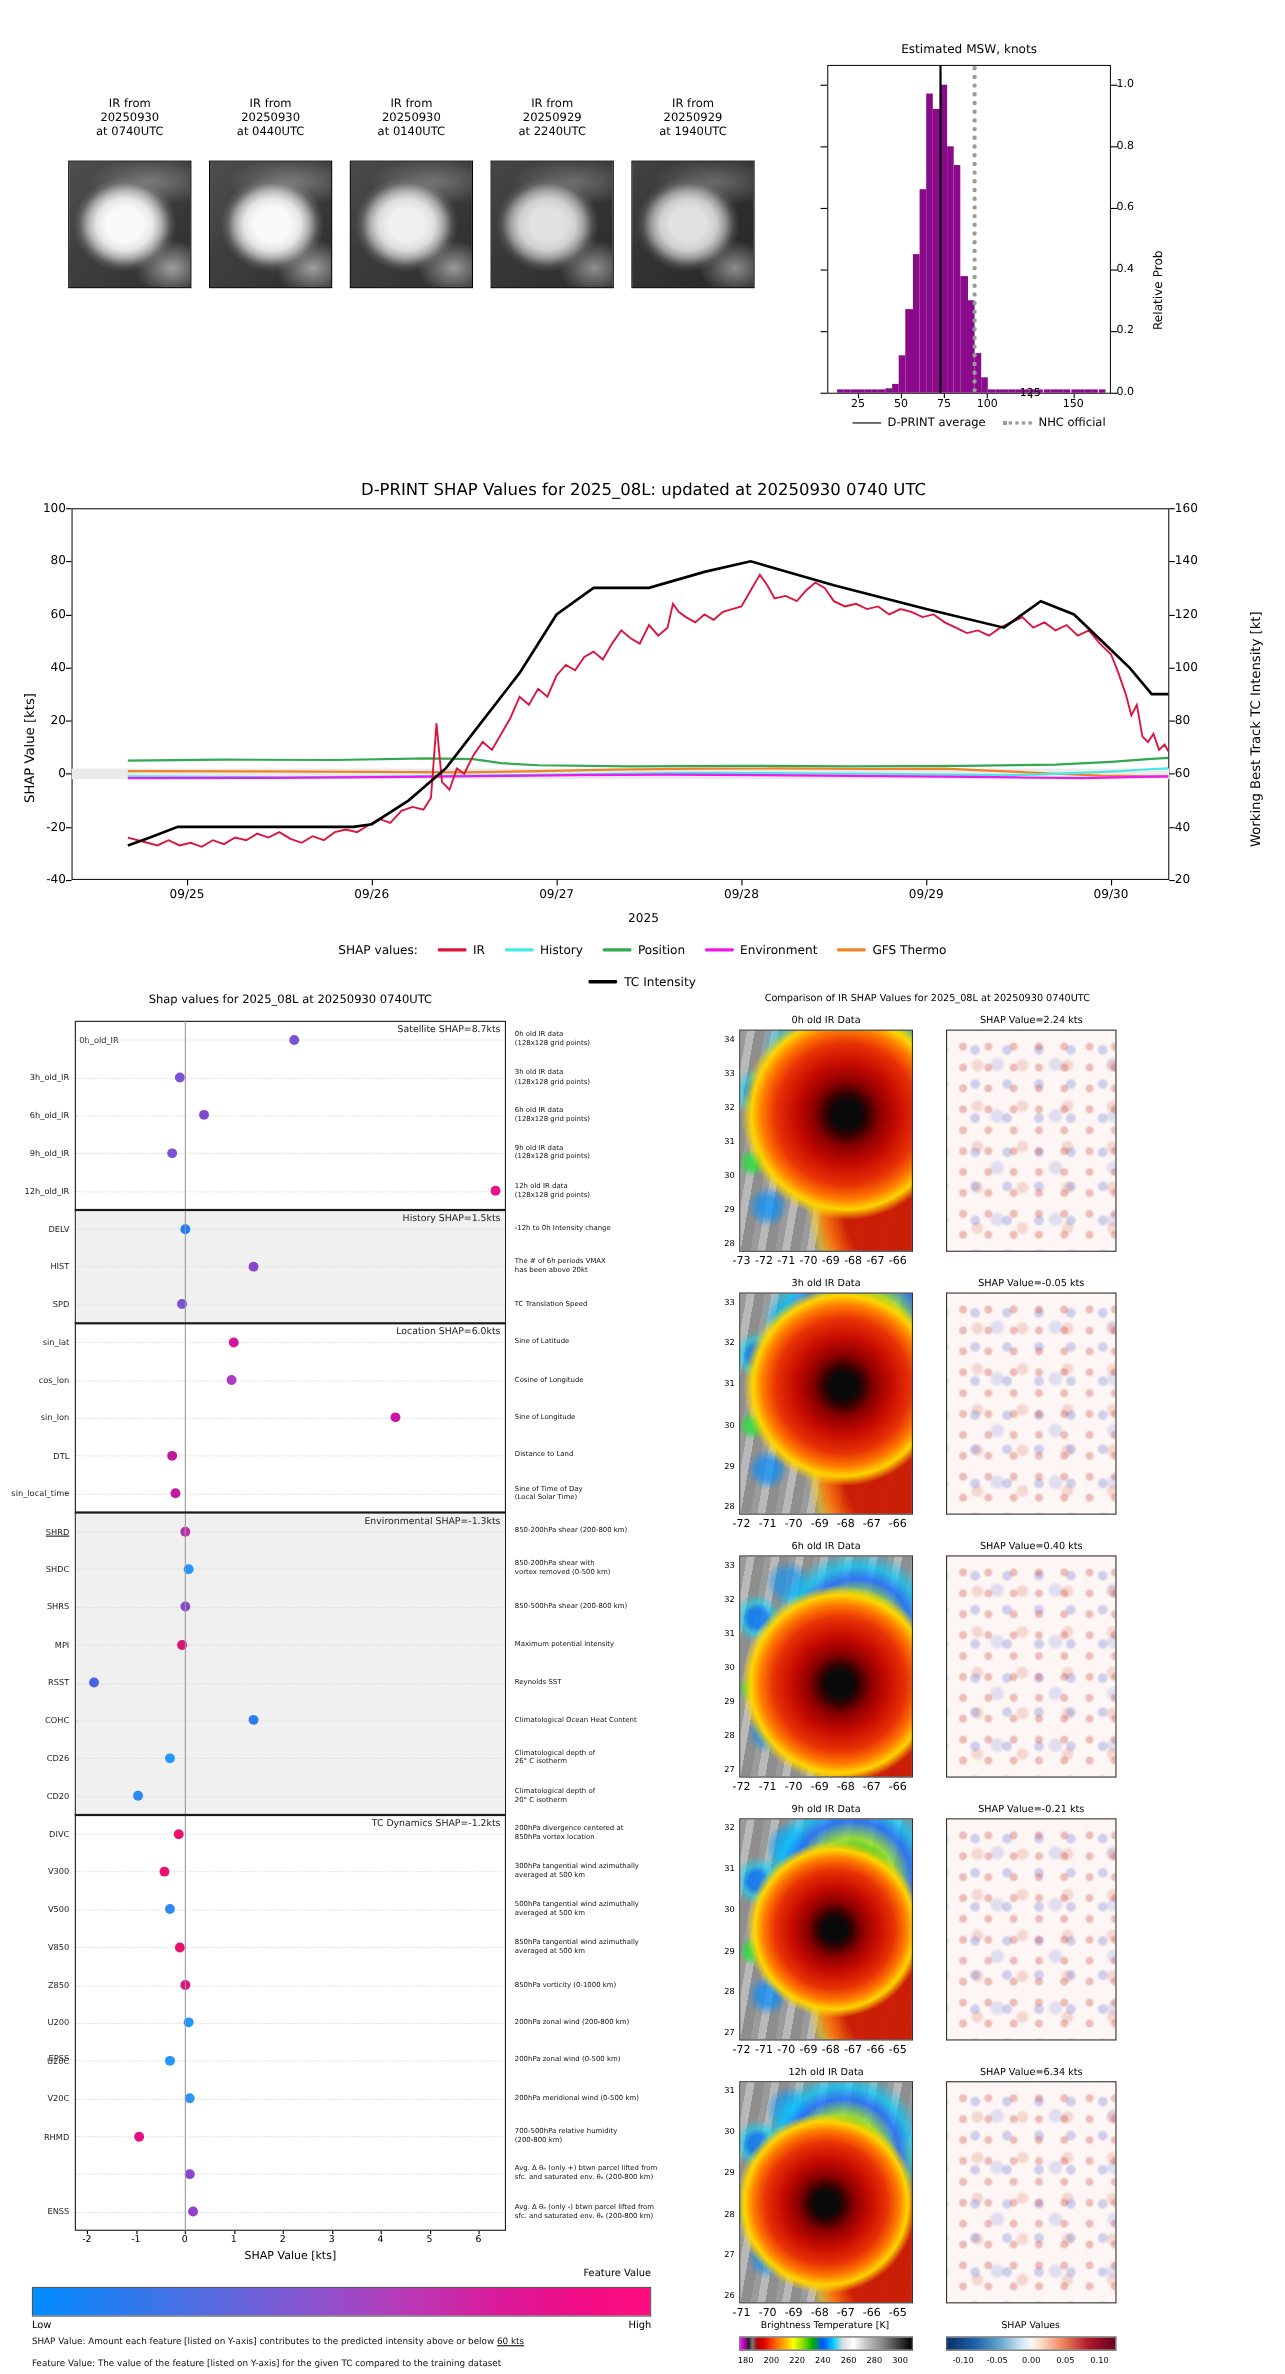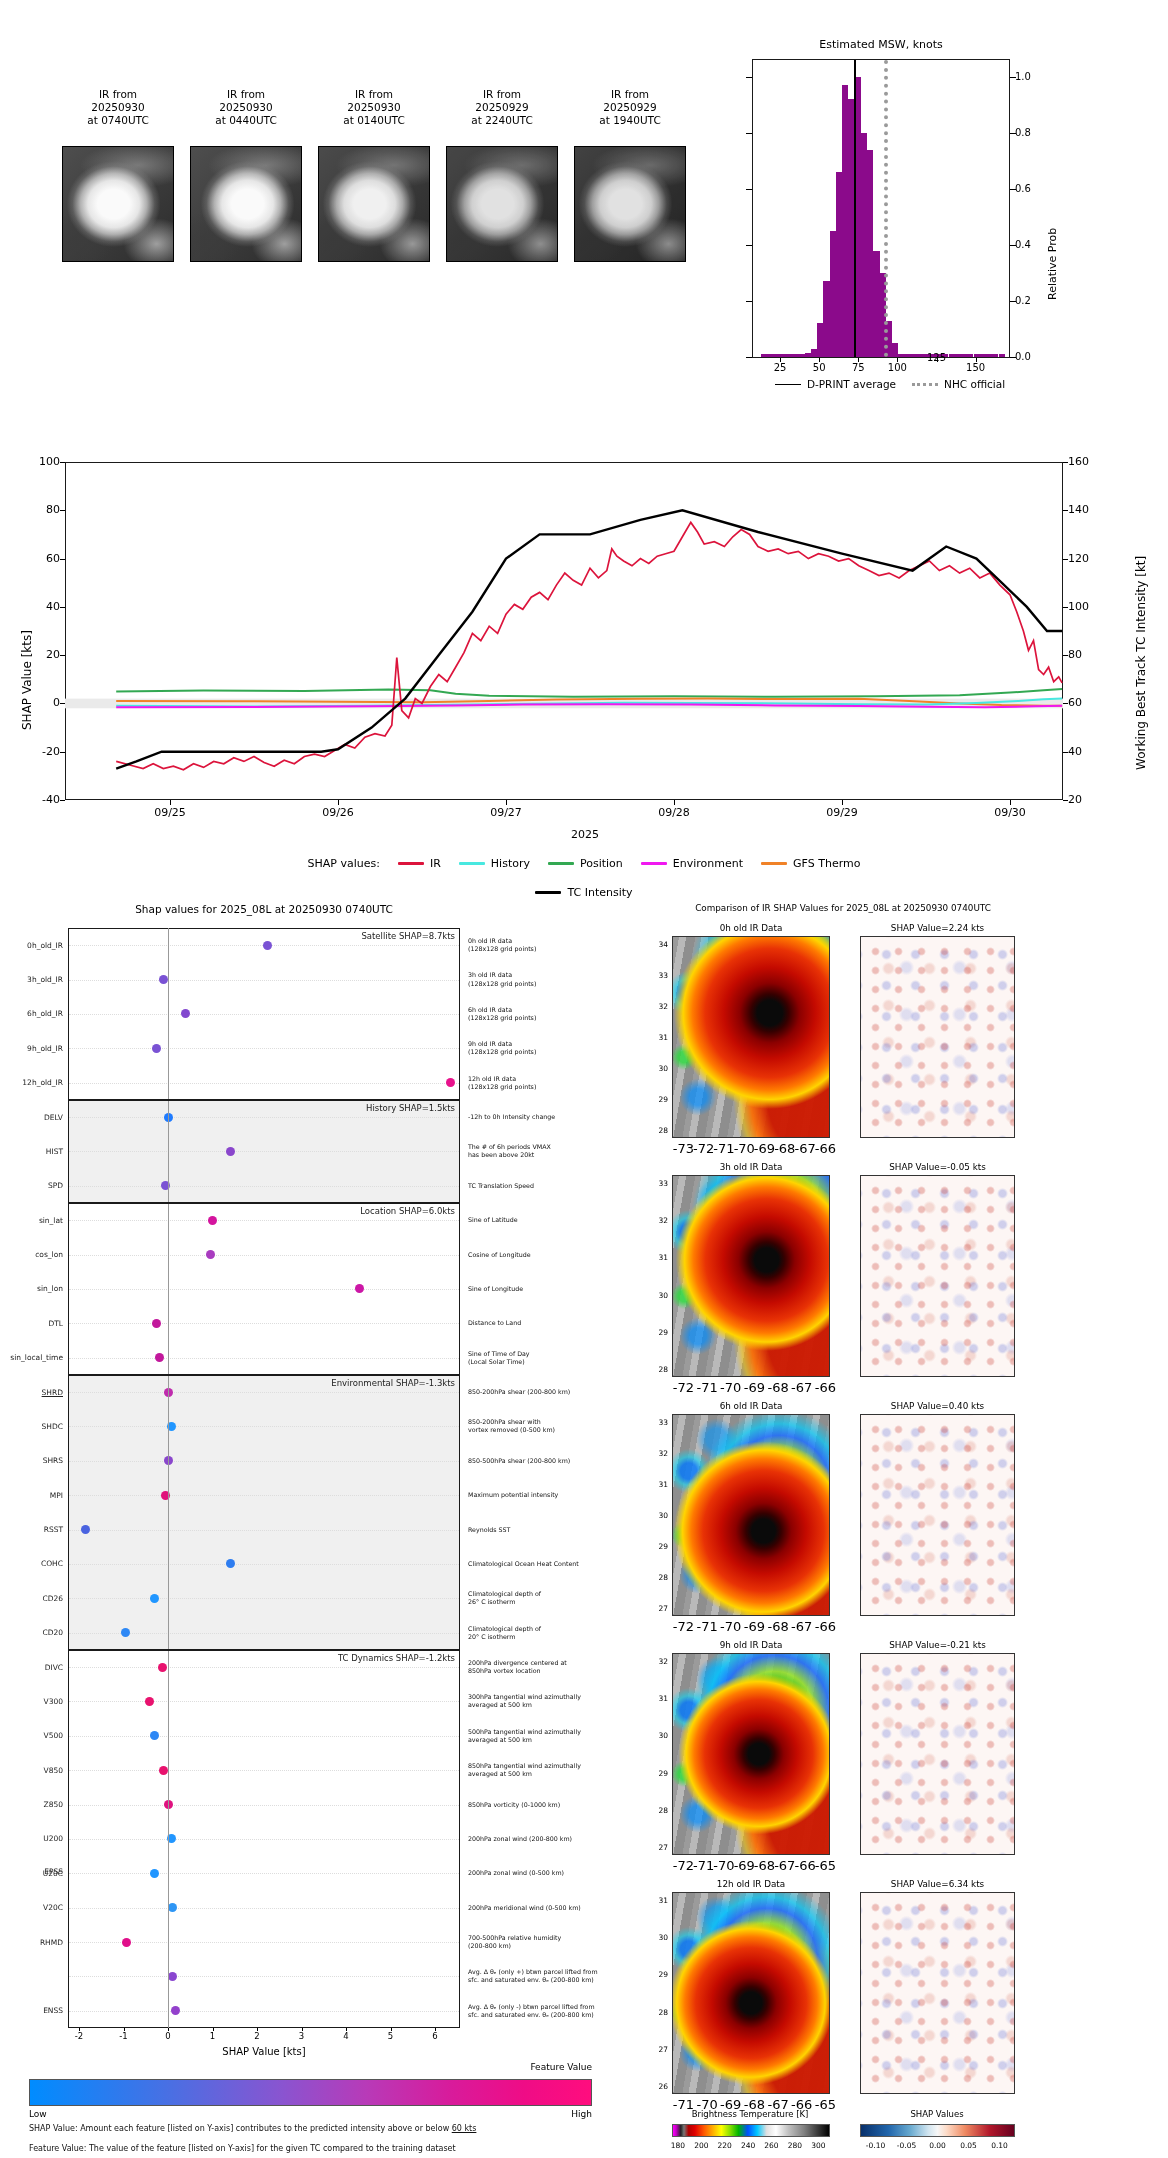--- a/index.html
+++ b/index.html
@@ -66,21 +66,21 @@
       repeating-linear-gradient(100deg, #9b9b9b 0 6px, #b9b9b9 6px 13px, #8e8e8e 13px 22px);}
   .shap-map{position:absolute;width:155px;height:202px;border:1px solid #333;box-sizing:border-box;background-color:#fdf6f4;
     background-image:
       radial-gradient(circle, rgba(200,55,45,.30) 0 18%, rgba(0,0,0,0) 30%),
       radial-gradient(circle, rgba(75,95,210,.26) 0 15%, rgba(0,0,0,0) 26%),
       radial-gradient(circle, rgba(210,90,70,.20) 0 14%, rgba(0,0,0,0) 24%),
       radial-gradient(circle, rgba(90,110,220,.18) 0 12%, rgba(0,0,0,0) 22%);
     background-size:23px 19px,29px 31px,41px 37px,53px 47px;
     background-position:3px 5px,11px 2px,7px 13px,19px 7px;}
   .map-ylab{position:absolute;font-size:7.5px;width:24px;text-align:right;}
-  .map-xlab{position:absolute;font-size:13px;width:28px;text-align:right;}
+  .map-xlab{position:absolute;font-size:10px;width:28px;text-align:left;}
   .cbar{position:absolute;border:1px solid #555;box-sizing:border-box;}
   .cb-tick{position:absolute;font-size:7.5px;width:36px;text-align:center;}
 
   .fv-bar{background:linear-gradient(90deg,#008cff,#4a6fe3 25%,#8a54d0 45%,#b83ab8 60%,#d81b9b 75%,#ef0c86 88%,#ff0d7e 100%);}
   .bt-bar{background:linear-gradient(90deg,#ff00ff 0%,#c800c8 2%,#222 5%,#777 7%,#b00000 10%,#e00000 14%,#ff5a00 20%,#ffa500 25%,#ffff00 31%,#7ddc00 37%,#00b400 42%,#0050ff 48%,#00c8ff 54%,#e0e0e0 60%,#ffffff 66%,#c0c0c0 74%,#808080 84%,#303030 94%,#000 100%);}
   .sv-bar{background:linear-gradient(90deg,#08306b,#2166ac 18%,#67a9cf 32%,#d1e5f0 44%,#f7f7f7 50%,#fddbc7 56%,#ef8a62 68%,#b2182b 84%,#67001f 100%);}
 
   .cap{position:absolute;left:29px;width:566px;font-size:8px;color:#111;}
 </style>
 </head>
@@ -161,20 +161,21 @@
     <span class="lg-item">
       <span class="lg-line"></span>
       <span>D-PRINT average</span>
     </span>
     <span class="lg-item">
       <span class="lg-dots"></span>
       <span>NHC official</span>
     </span>
   </div>
 
+  <div class="abs ctr" style="left:85px;top:436px;width:1000px;font-size:15px;">D-PRINT SHAP Values for 2025_08L: updated at 20250930 0740 UTC</div>
   <div class="abs frame" style="left:65px;top:462px;width:998px;height:338px;"></div>
   <svg class="abs" style="left:65px;top:462px;" width="998" height="338" id="ts-svg">
       <rect x="0" width="998" y="236.6" height="9.7" fill="#eaeaea"></rect>
       <polyline points="51.2,229.4 138.6,228.6 239.4,228.9 323.4,227.4 365.4,228.2 390.6,231.8 424.2,233.7 508.2,234.7 609.0,234.2 709.8,234.7 810.6,234.2 894.6,233.2 945.0,230.6 978.6,228.2 997.1,226.9" fill="none" stroke="#33a852" stroke-width="2"></polyline>
       <polyline points="51.2,239.0 172.2,239.3 273.0,239.7 357.0,240.2 424.2,239.0 491.4,237.6 575.4,236.8 642.6,236.6 726.6,237.1 793.8,236.8 844.2,239.0 894.6,241.4 936.6,243.1 978.6,243.8 997.1,243.8" fill="none" stroke="#f08228" stroke-width="2"></polyline>
       <polyline points="51.2,243.8 189.0,244.6 306.6,243.8 407.4,242.6 491.4,241.4 558.6,240.7 625.8,240.9 726.6,241.4 793.8,242.2 861.0,242.6 911.4,240.9 953.4,239.0 978.6,237.3 997.1,236.6" fill="none" stroke="#48e8e0" stroke-width="2"></polyline>
       <polyline points="51.2,245.3 189.0,245.1 306.6,244.3 390.6,243.4 457.8,242.6 541.8,242.2 625.8,242.6 709.8,243.4 793.8,244.1 861.0,244.8 919.8,245.3 970.2,244.3 997.1,243.8" fill="none" stroke="#f018f0" stroke-width="2"></polyline>
       <polyline points="51.2,299.4 64.7,303.0 78.1,306.6 88.2,301.8 98.3,306.6 108.4,304.2 118.4,307.8 128.5,301.8 138.6,305.4 148.7,299.4 158.8,301.8 168.8,295.8 178.9,299.4 189.0,294.5 199.1,300.6 209.2,304.2 219.2,298.2 229.3,301.8 239.4,294.5 249.5,292.1 259.6,294.5 269.6,288.5 279.7,282.5 289.8,286.1 299.9,275.2 310.0,271.6 320.0,274.0 326.8,263.2 331.8,195.6 336.8,248.7 343.6,255.9 350.3,236.6 357.0,241.4 365.4,224.5 373.8,212.5 382.2,219.7 390.6,205.2 399.0,190.7 407.4,171.4 415.8,178.7 424.2,164.2 432.6,171.4 441.0,152.1 449.4,142.4 457.8,147.3 466.2,135.2 474.6,130.4 483.0,137.6 491.4,123.1 499.8,111.1 508.2,118.3 516.6,123.1 525.0,106.2 533.4,115.9 541.8,108.6 546.8,86.9 551.9,94.2 558.6,99.0 567.0,103.8 575.4,96.6 583.8,101.4 592.2,94.2 600.6,91.7 609.0,89.3 617.4,74.8 625.8,60.4 632.5,70.0 639.2,82.1 649.3,79.7 659.4,84.5 667.8,74.8 676.2,67.6 684.6,72.4 693.0,84.5 703.1,89.3 713.2,86.9 723.2,91.7 733.3,89.3 743.4,96.6 753.5,91.7 763.6,94.2 773.6,99.0 783.7,96.6 793.8,103.8 803.9,108.6 814.0,113.5 824.0,111.1 834.1,115.9 844.2,108.6 854.3,103.8 864.4,99.0 874.4,108.6 884.5,103.8 894.6,111.1 904.7,106.2 914.8,115.9 924.8,111.1 934.9,123.1 945.0,132.8 951.7,149.7 958.4,169.0 963.5,188.3 968.5,178.7 973.6,207.6 978.6,212.5 983.6,205.2 988.7,219.7 993.7,214.9 997.1,220.9" fill="none" stroke="#dc143c" stroke-width="1.7"></polyline>
       <polyline points="51.2,306.6 71.4,299.4 96.6,289.7 256.2,289.7 273.0,287.3 306.6,265.6 340.2,236.6 373.8,193.1 407.4,149.7 441.0,96.6 474.6,72.4 525.0,72.4 575.4,57.9 617.4,48.3 693.0,70.0 777.0,91.7 847.6,108.6 881.2,84.5 911.4,96.6 936.6,120.7 961.8,144.9 982.0,169.0 997.1,169.0" fill="none" stroke="#000" stroke-width="2.4"></polyline>
     </svg>
@@ -209,21 +210,21 @@
         <span class="sw" style="background: rgb(240, 130, 40);"></span>
         <span>GFS Thermo</span>
       </span>
     </div>
 
   <div class="abs ctr" style="left:14px;top:903px;width:500px;font-size:10.5px;">Shap values for 2025_08L at 20250930 0740UTC</div>
   <div class="abs frame" style="left:68px;top:928px;width:392px;height:1100px;"></div>
   <div id="dot-plot">
       <div class="sec-shade" style="top: 1099.9px; height: 103.1px;"></div>
       <div class="sec-shade" style="top: 1374.9px; height: 275px;"></div>
-      <div class="feat-label" style="top: 928px; height: 34.4px;">0h_old_IR</div>
+      <div class="feat-label" style="top: 928px; height: 34.4px; padding-left: 45px;">0h_old_IR</div>
       <div class="feat-grid" style="top: 945.2px;"></div>
       <div class="feat-dot" style="left: 263.2px; top: 940.7px; background: rgb(122, 82, 212);"></div>
       <div class="feat-desc" style="top: 928px; height: 34.4px;">0h old IR data
 (128x128 grid points)</div>
       <div class="feat-label" style="top: 962.4px; height: 34.4px;">3h_old_IR</div>
       <div class="feat-grid" style="top: 979.6px;"></div>
       <div class="feat-dot" style="left: 159.1px; top: 975.1px; background: rgb(122, 82, 212);"></div>
       <div class="feat-desc" style="top: 962.4px; height: 34.4px;">3h old IR data
 (128x128 grid points)</div>
       <div class="feat-label" style="top: 996.8px; height: 34.4px;">6h_old_IR</div>

